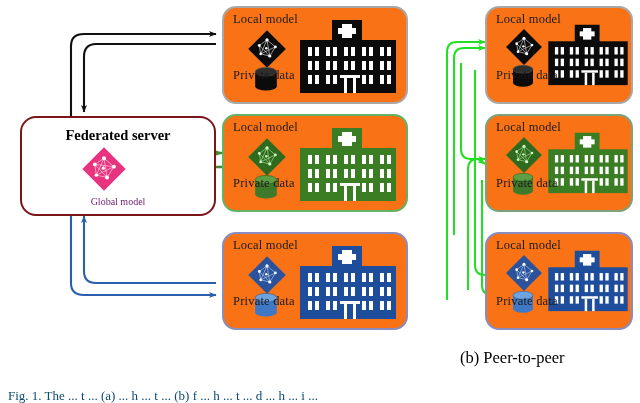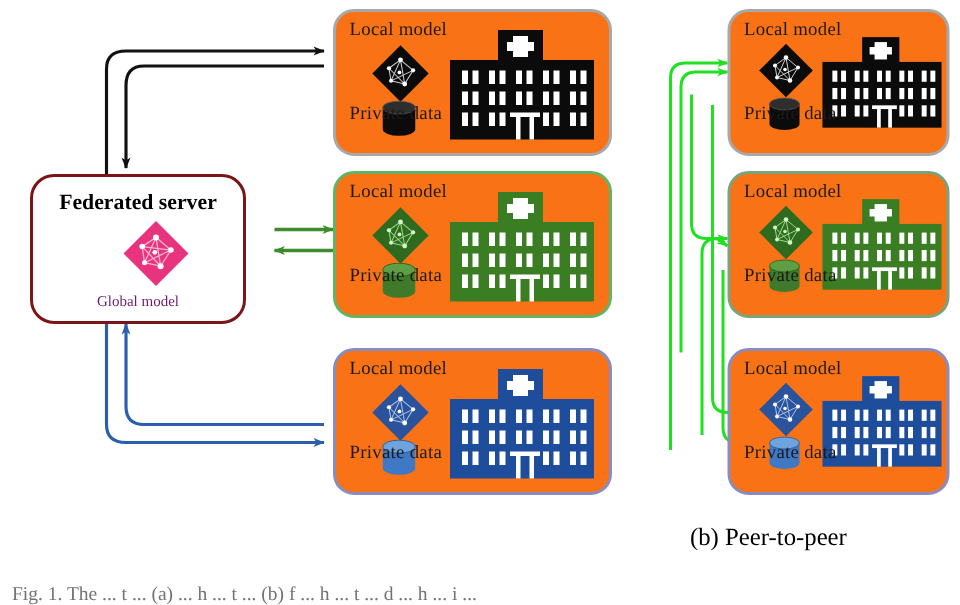--- a/index.html
+++ b/index.html
@@ -133,21 +133,21 @@
       <path d="M454,235 L454,58 Q454,48 464,48 L485,48" marker-end="url(#ah-p2p)"></path>
 
       <path d="M461,63 L461,149 Q461,159 471,159 L485,159" marker-end="url(#ah-p2p)"></path>
       <path d="M468,290 L468,169 Q468,159 478,159 L485,164" marker-end="url(#ah-p2p)"></path>
 
       <path d="M475,70 L475,265 Q475,275 485,275 L492,275" marker-end="url(#ah-p2p)"></path>
       <path d="M482,180 L482,285 Q482,295 492,295 L496,295" marker-end="url(#ah-p2p)"></path>
     </g>
   </svg>
 
-  <div class="server-box" style="left:20px; top:116px; width:144px; height:100px; border:2.6px solid #7a1518;">
+  <div class="server-box" style="left:20px; top:116px; width:196px; height:100px; border:2.6px solid #7a1518;">
     <div class="server-title">Federated server</div>
     <div class="icon-wrap" style="left:52px; top:28px; width:60px; height:46px;">
       <svg viewBox="0 0 60 60" width="60" height="46">
         <g transform="rotate(45 30 30)">
           <rect x="10" y="10" width="40" height="40" fill="#e8347f"></rect>
         </g>
         <g stroke="#f9bcd6" stroke-width="1.1" fill="none" opacity="0.95">
           <path d="M18,24 L30,16 L43,27 L34,41 L20,38 Z"></path>
           <path d="M18,24 L34,41 M30,16 L34,41 M20,38 L43,27 M30,16 L20,38 M18,24 L43,27"></path>
         </g>
@@ -609,15 +609,15 @@
           <rect x="48" y="58" width="3" height="15"></rect>
           <rect x="57" y="58" width="3" height="15"></rect>
         </g>
       </svg>
     </div>
     <div class="node-label label-bottom">Private data</div>
   </div>
 
   <div class="caption" style="left:460px; top:348px;text-align:right;">(b) Peer-to-peer</div>
 
-  <div class="figcaption" style="color:#737373;">Fig. 1.    The   ... t ...     (a)   ... h ... t ...      (b) f ... h ... t ... d ... h ... i ...</div>
+  <div class="figcaption" style="color:#0c4a6e;">Fig. 1.    The   ... t ...     (a)   ... h ... t ...      (b) f ... h ... t ... d ... h ... i ...</div>
 
 </div>
 
 </body></html>

